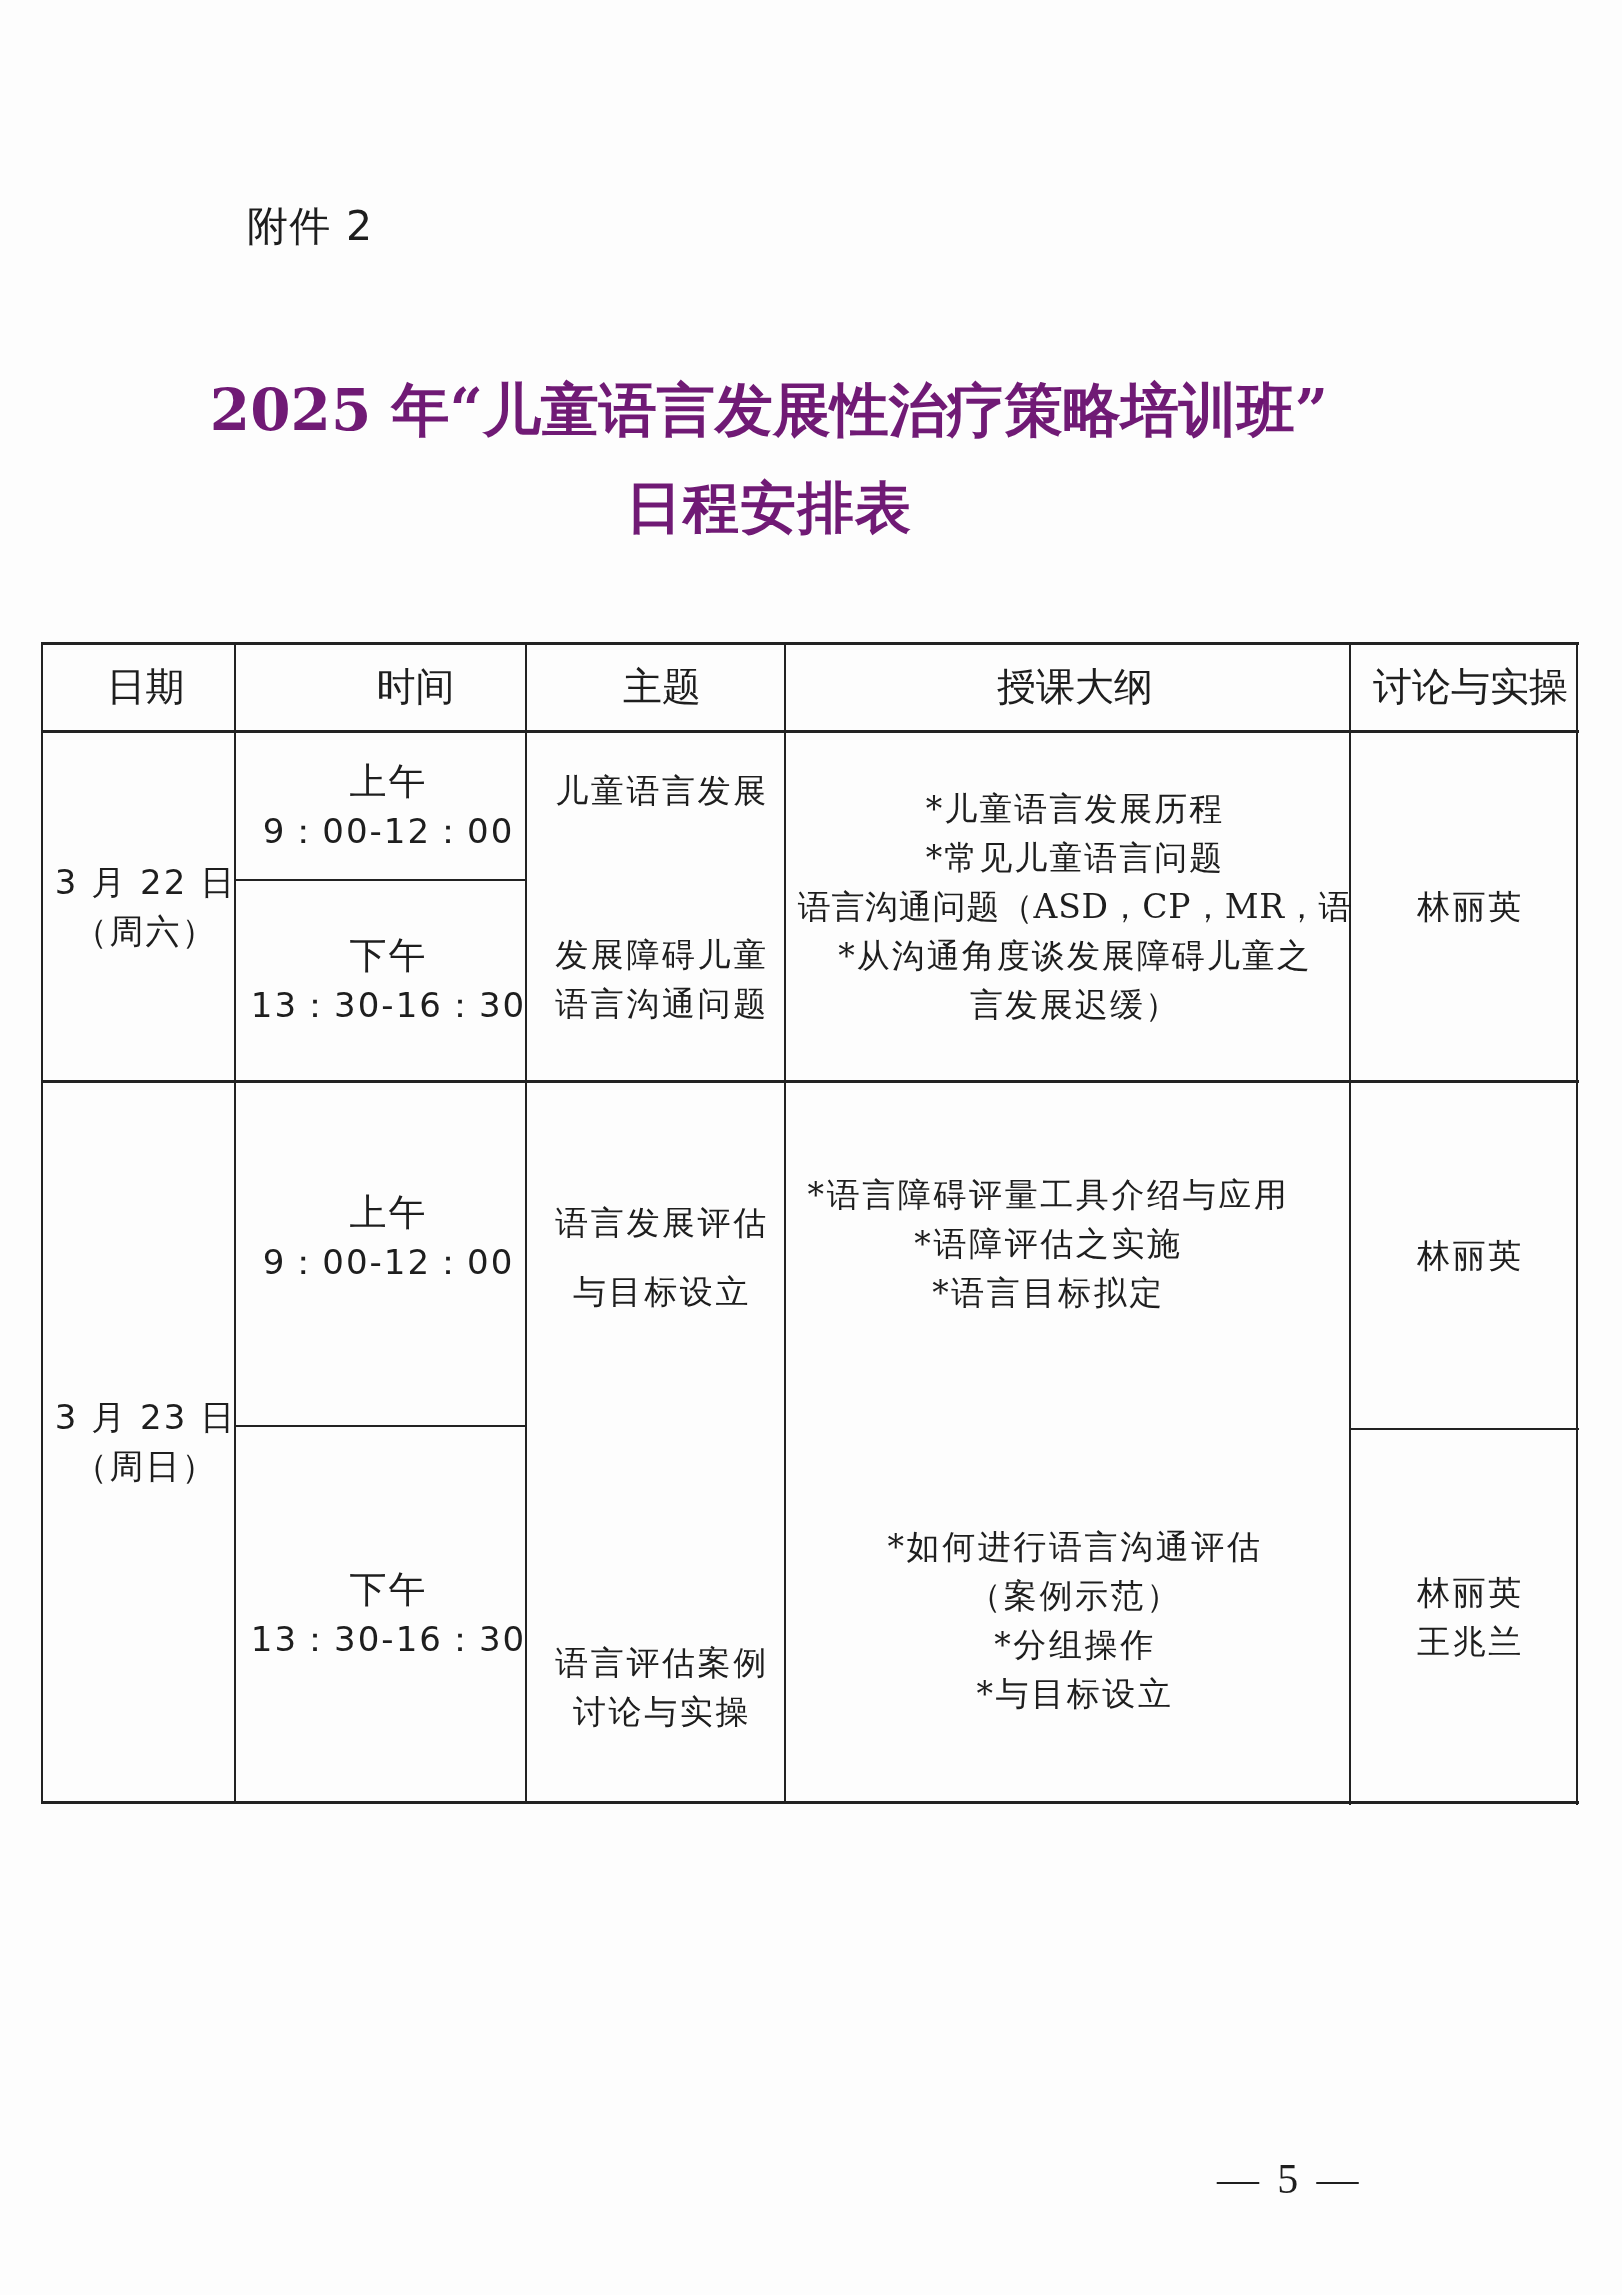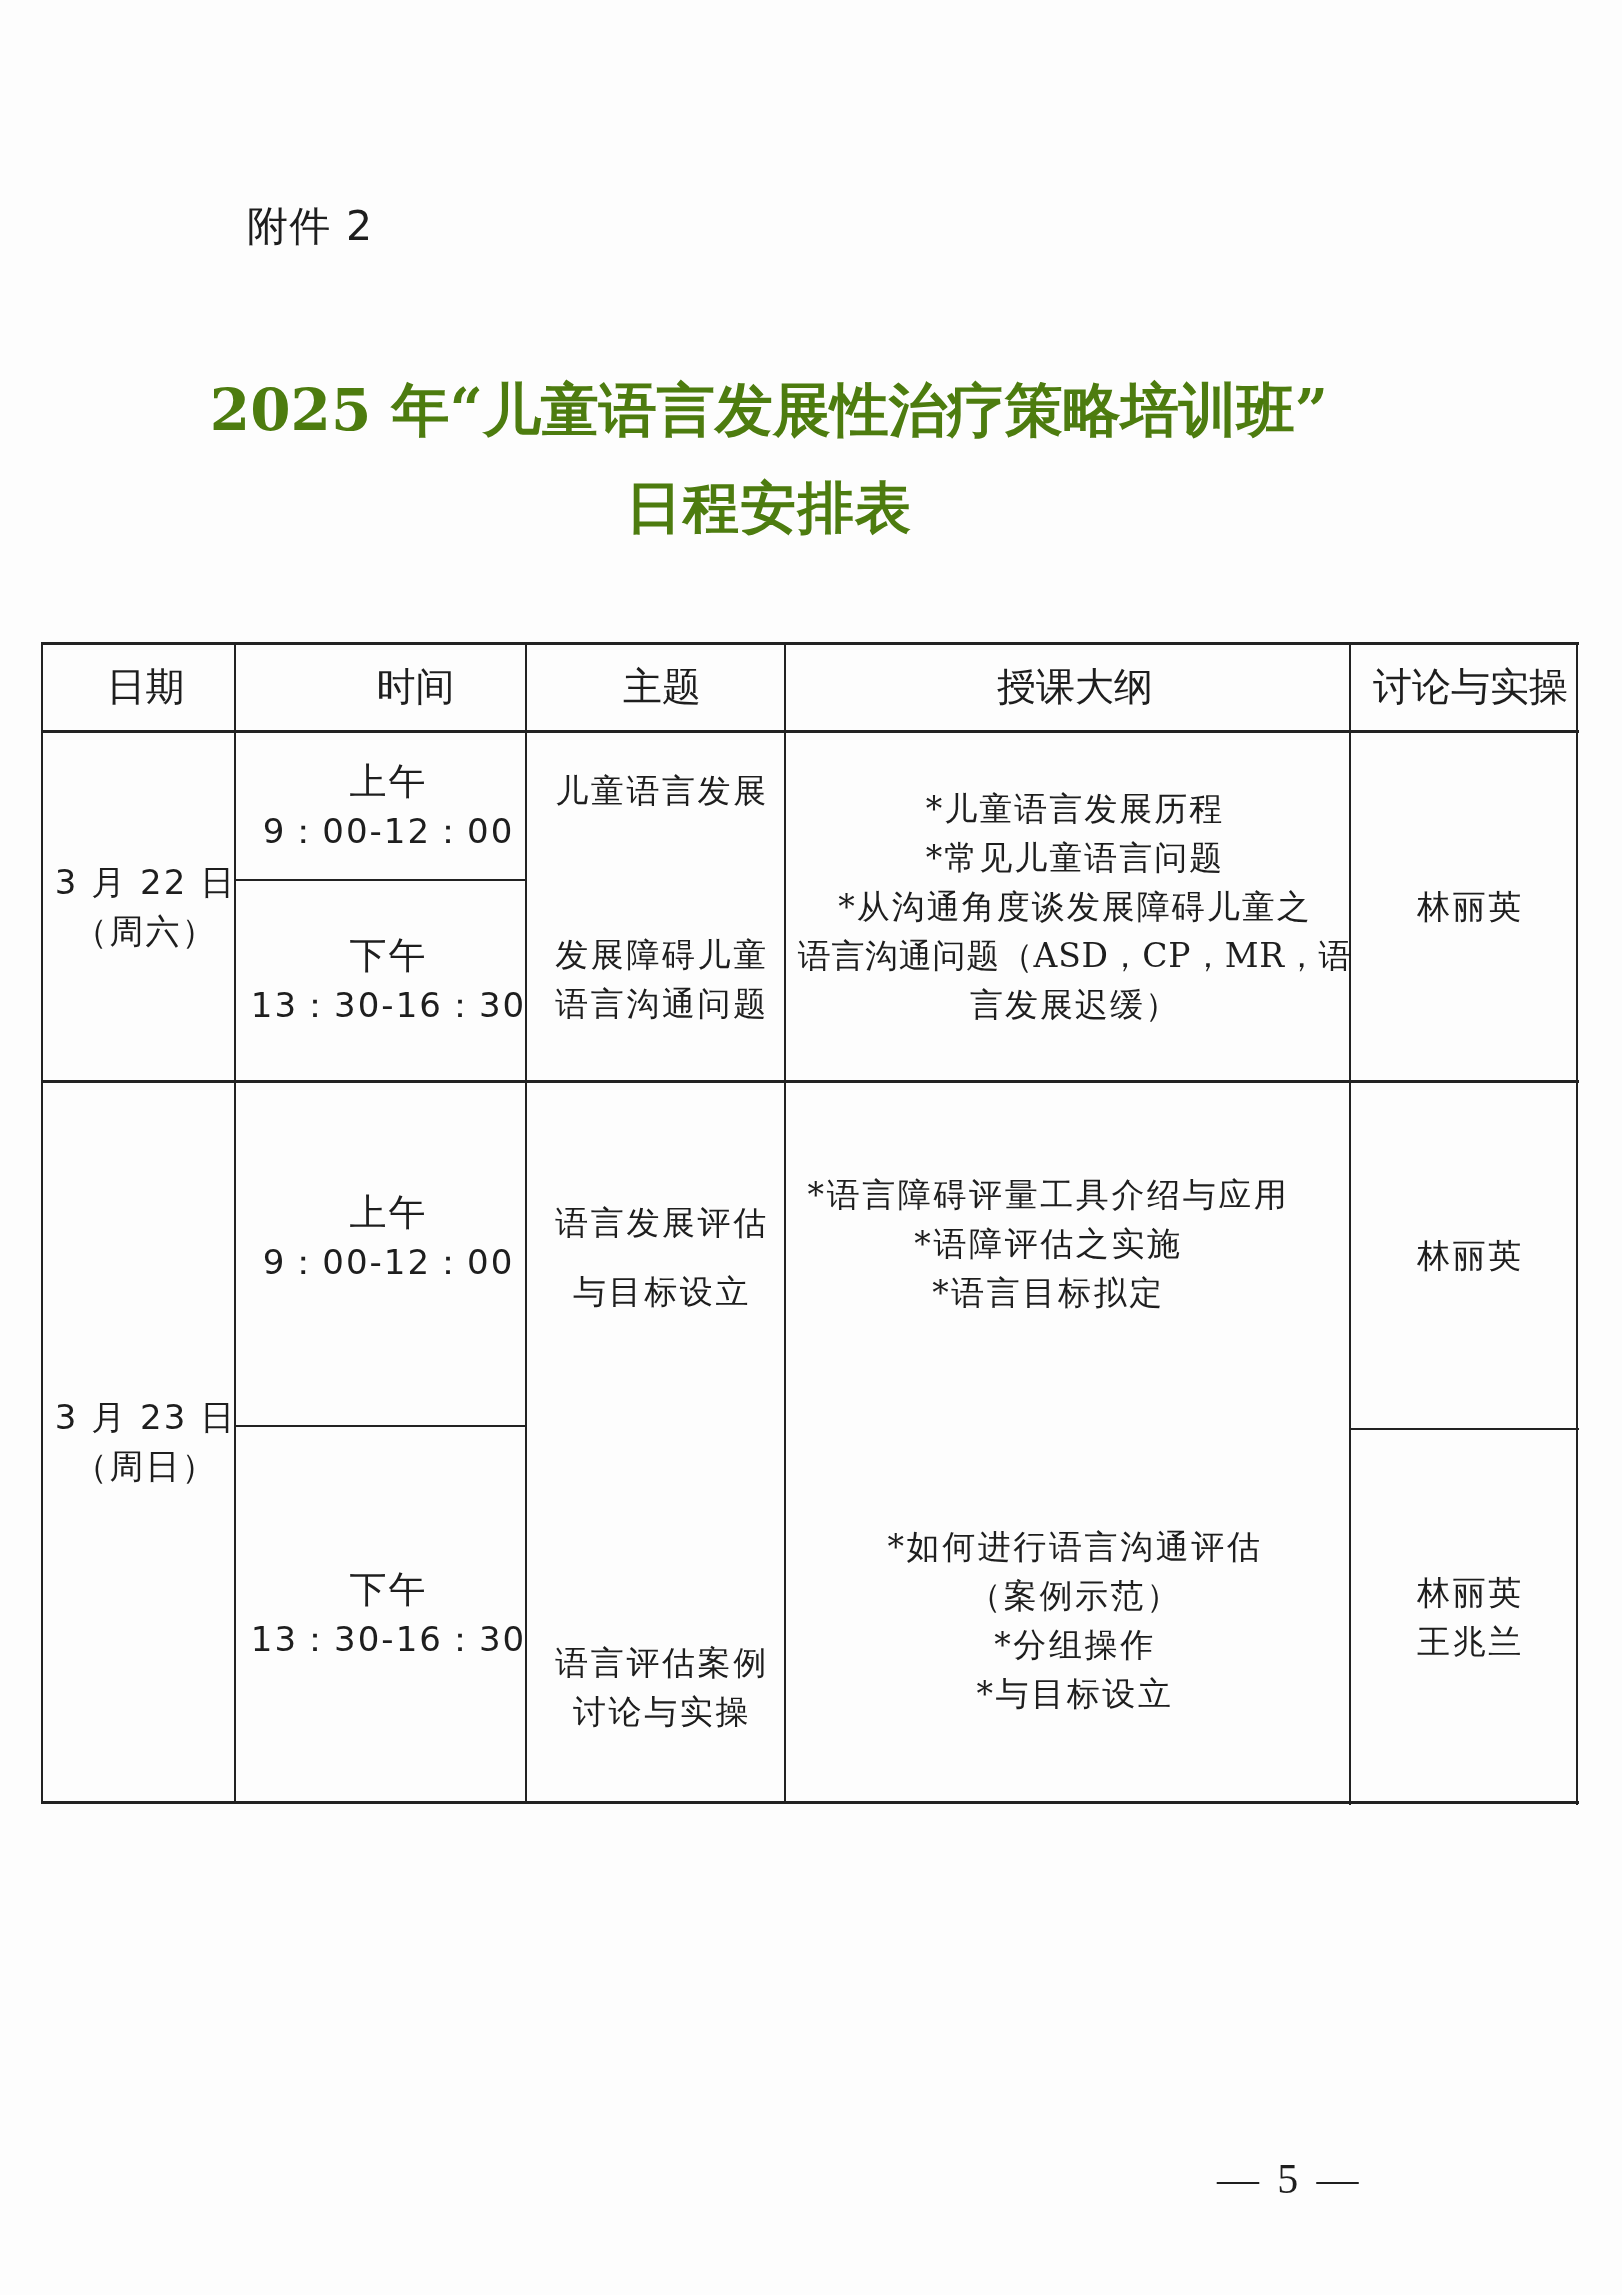--- a/index.html
+++ b/index.html
@@ -24,21 +24,21 @@
       letter-spacing: 1.3px;
       font-family: "DejaVu Sans", sans-serif;
     }
     .title {
       position: absolute;
       left: 0;
       width: 1538px;
       text-align: center;
       font-family: "DejaVu Serif", "Liberation Serif", serif;
       font-weight: bold;
-      color: #4d7c0f;
+      color: #701a75;
     }
     .title-line1 {
       top: 374px;
       font-size: 58px;
       line-height: 72px;
     }
     .title-line2 {
       top: 471px;
       font-size: 56px;
       line-height: 72px;
@@ -152,22 +152,22 @@
     <span class="line">儿童语言发展</span>
   </div>
   <div class="cell txt-serif" style="left:525px; top:923px; width:259px; height:111px;">
     <span class="line">发展障碍儿童</span>
     <span class="line">语言沟通问题</span>
   </div>
 
   <div class="cell txt-serif" style="left:785px; top:733px; width:565px; height:347px; letter-spacing:2px;">
     <span class="line">*儿童语言发展历程</span>
     <span class="line">*常见儿童语言问题</span>
+    <span class="line" style="letter-spacing:0.7px;">语言沟通问题（ASD，CP，MR，语</span>
     <span class="line">*从沟通角度谈发展障碍儿童之</span>
-    <span class="line" style="letter-spacing:0.7px;">语言沟通问题（ASD，CP，MR，语</span>
     <span class="line">言发展迟缓）</span>
   </div>
 
   <div class="cell txt-serif" style="left:1350px; top:733px; width:226px; height:347px;">
     <span class="line">林丽英</span>
   </div>
 
   <div class="cell txt" style="left:41px; top:1082px; width:194px; height:720px;">
     <span class="line">3 月 23 日</span>
     <span class="line">（周日）</span>

